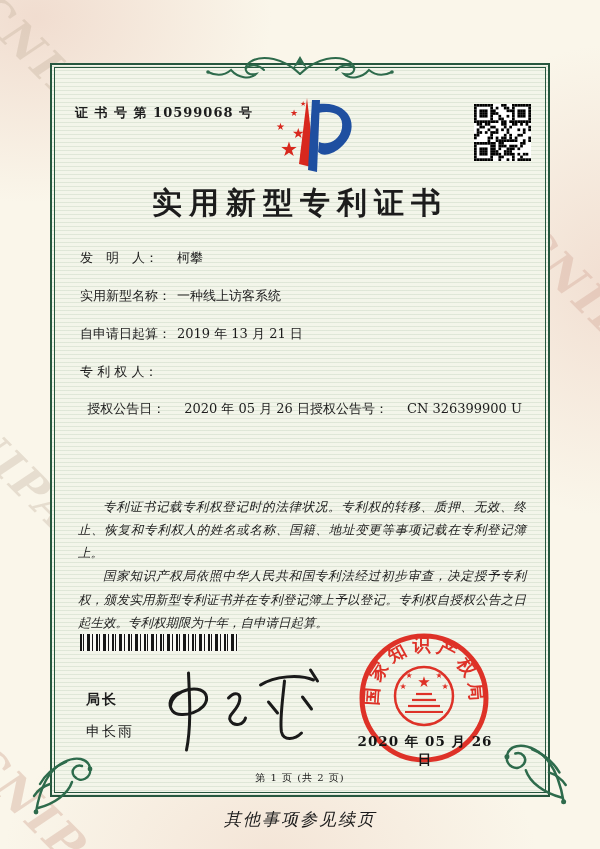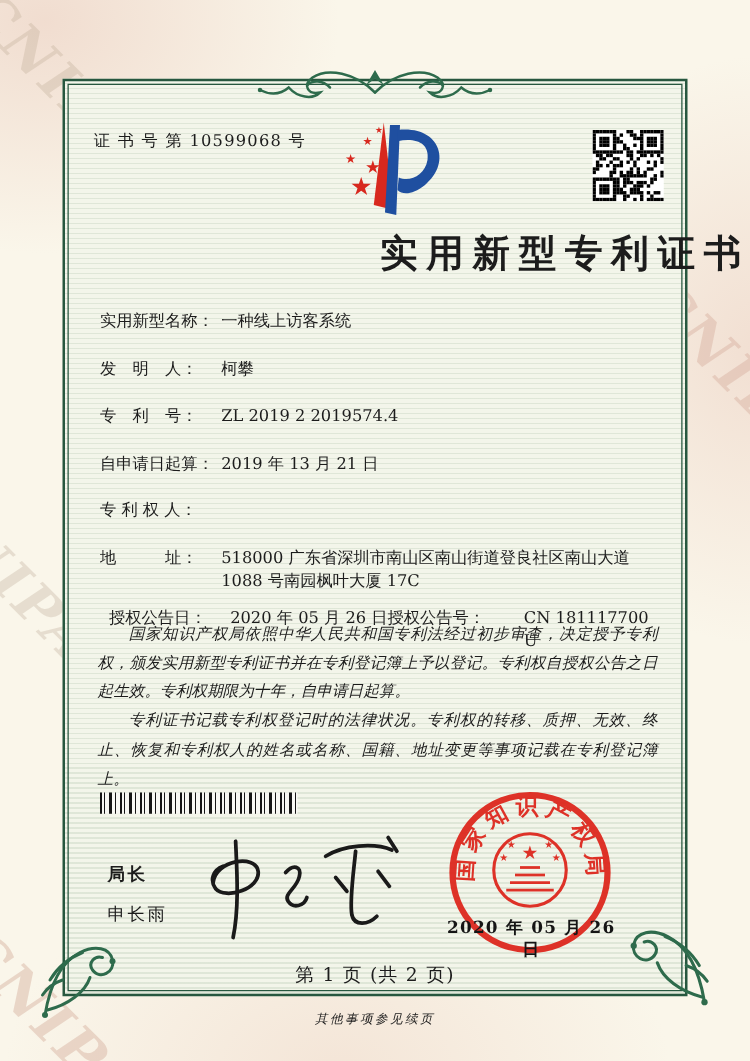--- a/index.html
+++ b/index.html
@@ -23,54 +23,54 @@
   
   .frame{position:absolute;left:50px;top:63px;width:500px;height:734px;box-sizing:border-box;
     border:2px solid var(--c-frame,#27573f);
     background:repeating-linear-gradient(0deg, rgba(124,158,124,0.17) 0 1px, rgba(124,158,124,0) 1px 4px),#f3f5ea;}
   .frame::before{content:"";position:absolute;inset:2px;border:1px solid var(--c-frame,#27573f);pointer-events:none;}
   
   .orn-top{position:absolute;left:195px;top:44px;width:210px;height:42px;}
   .orn-bl{position:absolute;left:28px;top:736px;width:82px;height:80px;}
   .orn-br{position:absolute;left:486px;top:722px;width:86px;height:84px;transform:scaleX(-1);}
   
-  .cert-no{position:absolute;left:75px;top:104px;font-size:13px;letter-spacing:1px;}
+  .cert-no{position:absolute;left:75px;top:104px;font-size:13px;letter-spacing:1px;font-weight:bold;}
   .logo{position:absolute;left:256px;top:94px;width:106px;height:82px;}
   .qr{position:absolute;left:474px;top:104px;width:57px;height:57px;background:#fff;}
-  .title{position:absolute;left:0;top:183px;width:100%;text-align:right;font-size:30px;
+  .title{position:absolute;left:0;top:183px;width:100%;text-align:center;font-size:30px;
     font-weight:bold;letter-spacing:7px;}
   
   .fields{position:absolute;left:80px;top:249px;width:442px;font-size:13px;line-height:1.45;}
   .frow{display:flex;margin-bottom:19px;}
   .frow.addr{margin-bottom:10px;}
   .flabel{flex:0 0 97px;white-space:nowrap;}
   .fvalue{flex:1;}
   .pair1{flex:0 0 230px;display:flex;justify-content:flex-end;}
-  .pair2{display:flex;gap:12px;}
+  .pair2{display:flex;}
   
   .bodytext{position:absolute;left:78px;top:495px;width:448px;font-size:12.5px;line-height:1.85;
     text-align:justify;font-style:italic;}
   .bodytext p{margin:0;text-indent:2em;}
   
   .barcode{position:absolute;left:80px;top:634px;width:158px;height:17px;
     background:repeating-linear-gradient(90deg,#161616 0 2px,#f8f8f4 2px 3px,#161616 3px 4px,#f8f8f4 4px 7px,#161616 7px 10px,#f8f8f4 10px 12px,#161616 12px 13px,#f8f8f4 13px 16px);}
   
   .sig-title{position:absolute;left:86px;top:691px;font-size:14px;font-weight:bold;
     font-family:Liberation Sans, sans-serif;letter-spacing:2px;}
   .sig-name{position:absolute;left:86px;top:723px;font-size:14px;font-weight:normal;
     font-family:"DejaVu Sans","Liberation Sans",sans-serif;letter-spacing:2px;}
   .sig-script{position:absolute;left:140px;top:666px;width:190px;height:100px;}
   
   .seal{position:absolute;left:356px;top:630px;width:136px;height:136px;opacity:0.92;}
   .seal-date{position:absolute;left:352px;top:733px;width:146px;text-align:center;
     font-size:13.5px;font-weight:bold;letter-spacing:1px;color:#151515;}
   #sealText{letter-spacing:5px;font-weight:bold;}
   
-  .pageno{position:absolute;left:0;top:771px;width:100%;text-align:center;font-size:15px;letter-spacing:1px;}
-  .footnote{position:absolute;left:0;top:808px;width:100%;text-align:center;font-size:10px;
+  .pageno{position:absolute;left:0;top:771px;width:100%;text-align:center;font-size:10px;letter-spacing:1px;}
+  .footnote{position:absolute;left:0;top:808px;width:100%;text-align:center;font-size:17px;
     font-style:italic;letter-spacing:2px;}
 </style>
 </head>
 <body>
 
 <div class="page">
 
   <div class="wm wm1">CNIPA</div>
   <div class="wm wm2">CNIPA</div>
   <div class="wm wm3">CNIPA</div>
@@ -352,57 +352,49 @@
       <rect x="51" y="60" width="3" height="3" fill="#000"></rect>
       <rect x="54" y="60" width="3" height="3" fill="#000"></rect>
       <rect x="57" y="60" width="3" height="3" fill="#000"></rect>
       <rect x="60" y="60" width="3" height="3" fill="#000"></rect>
     </svg>
 
   <div class="title">实用新型专利证书</div>
 
   <div class="fields">
     <div class="frow">
-      <span class="flabel">实用新型名称：</span>
-      <span class="fvalue">一种线上访客系统</span>
-    </div>
-    <div class="frow">
       <span class="flabel">发　明　人：</span>
       <span class="fvalue">柯攀</span>
     </div>
     <div class="frow">
-      <span class="flabel">专　利　号：</span>
-      <span class="fvalue">ZL 2019 2 2019574.4</span>
+      <span class="flabel">实用新型名称：</span>
+      <span class="fvalue">一种线上访客系统</span>
     </div>
     <div class="frow">
       <span class="flabel">自申请日起算：</span>
       <span class="fvalue">2019 年 13 月 21 日</span>
     </div>
     <div class="frow">
       <span class="flabel">专 利 权 人：</span>
     </div>
-    <div class="frow addr">
-      <span class="flabel">地　　　址：</span>
-      <span class="fvalue">518000 广东省深圳市南山区南山街道登良社区南山大道 1088 号南园枫叶大厦 17C</span>
-    </div>
     <div class="frow">
       <span class="pair1">
         <span class="flabel">授权公告日：</span>
         <span>2020 年 05 月 26 日</span>
       </span>
       <span class="pair2">
         <span class="flabel">授权公告号：</span>
-        <span>CN 181117700 U</span>
+        <span>CN 326399900 U</span>
       </span>
     </div>
   </div>
 
   <div class="bodytext">
+    <p>专利证书记载专利权登记时的法律状况。专利权的转移、质押、无效、终止、恢复和专利权人的姓名或名称、国籍、地址变更等事项记载在专利登记簿上。</p>
     <p>国家知识产权局依照中华人民共和国专利法经过初步审查，决定授予专利权，颁发实用新型专利证书并在专利登记簿上予以登记。专利权自授权公告之日起生效。专利权期限为十年，自申请日起算。</p>
-    <p>专利证书记载专利权登记时的法律状况。专利权的转移、质押、无效、终止、恢复和专利权人的姓名或名称、国籍、地址变更等事项记载在专利登记簿上。</p>
   </div>
 
   <div class="barcode"></div>
 
   <div class="sig-title">局长</div>
   <div class="sig-name">申长雨</div>
   <svg class="sig-script" viewBox="0 0 185 100">
     <g stroke="#1a1a1a" stroke-width="3" fill="none" stroke-linecap="round" stroke-linejoin="round">
       <path d="M28,40 C30,22 62,17 64,31 C66,45 38,54 30,45 C25,38 28,30 36,27"></path>
       <path d="M46,7 C47,30 49,60 44,84"></path>

